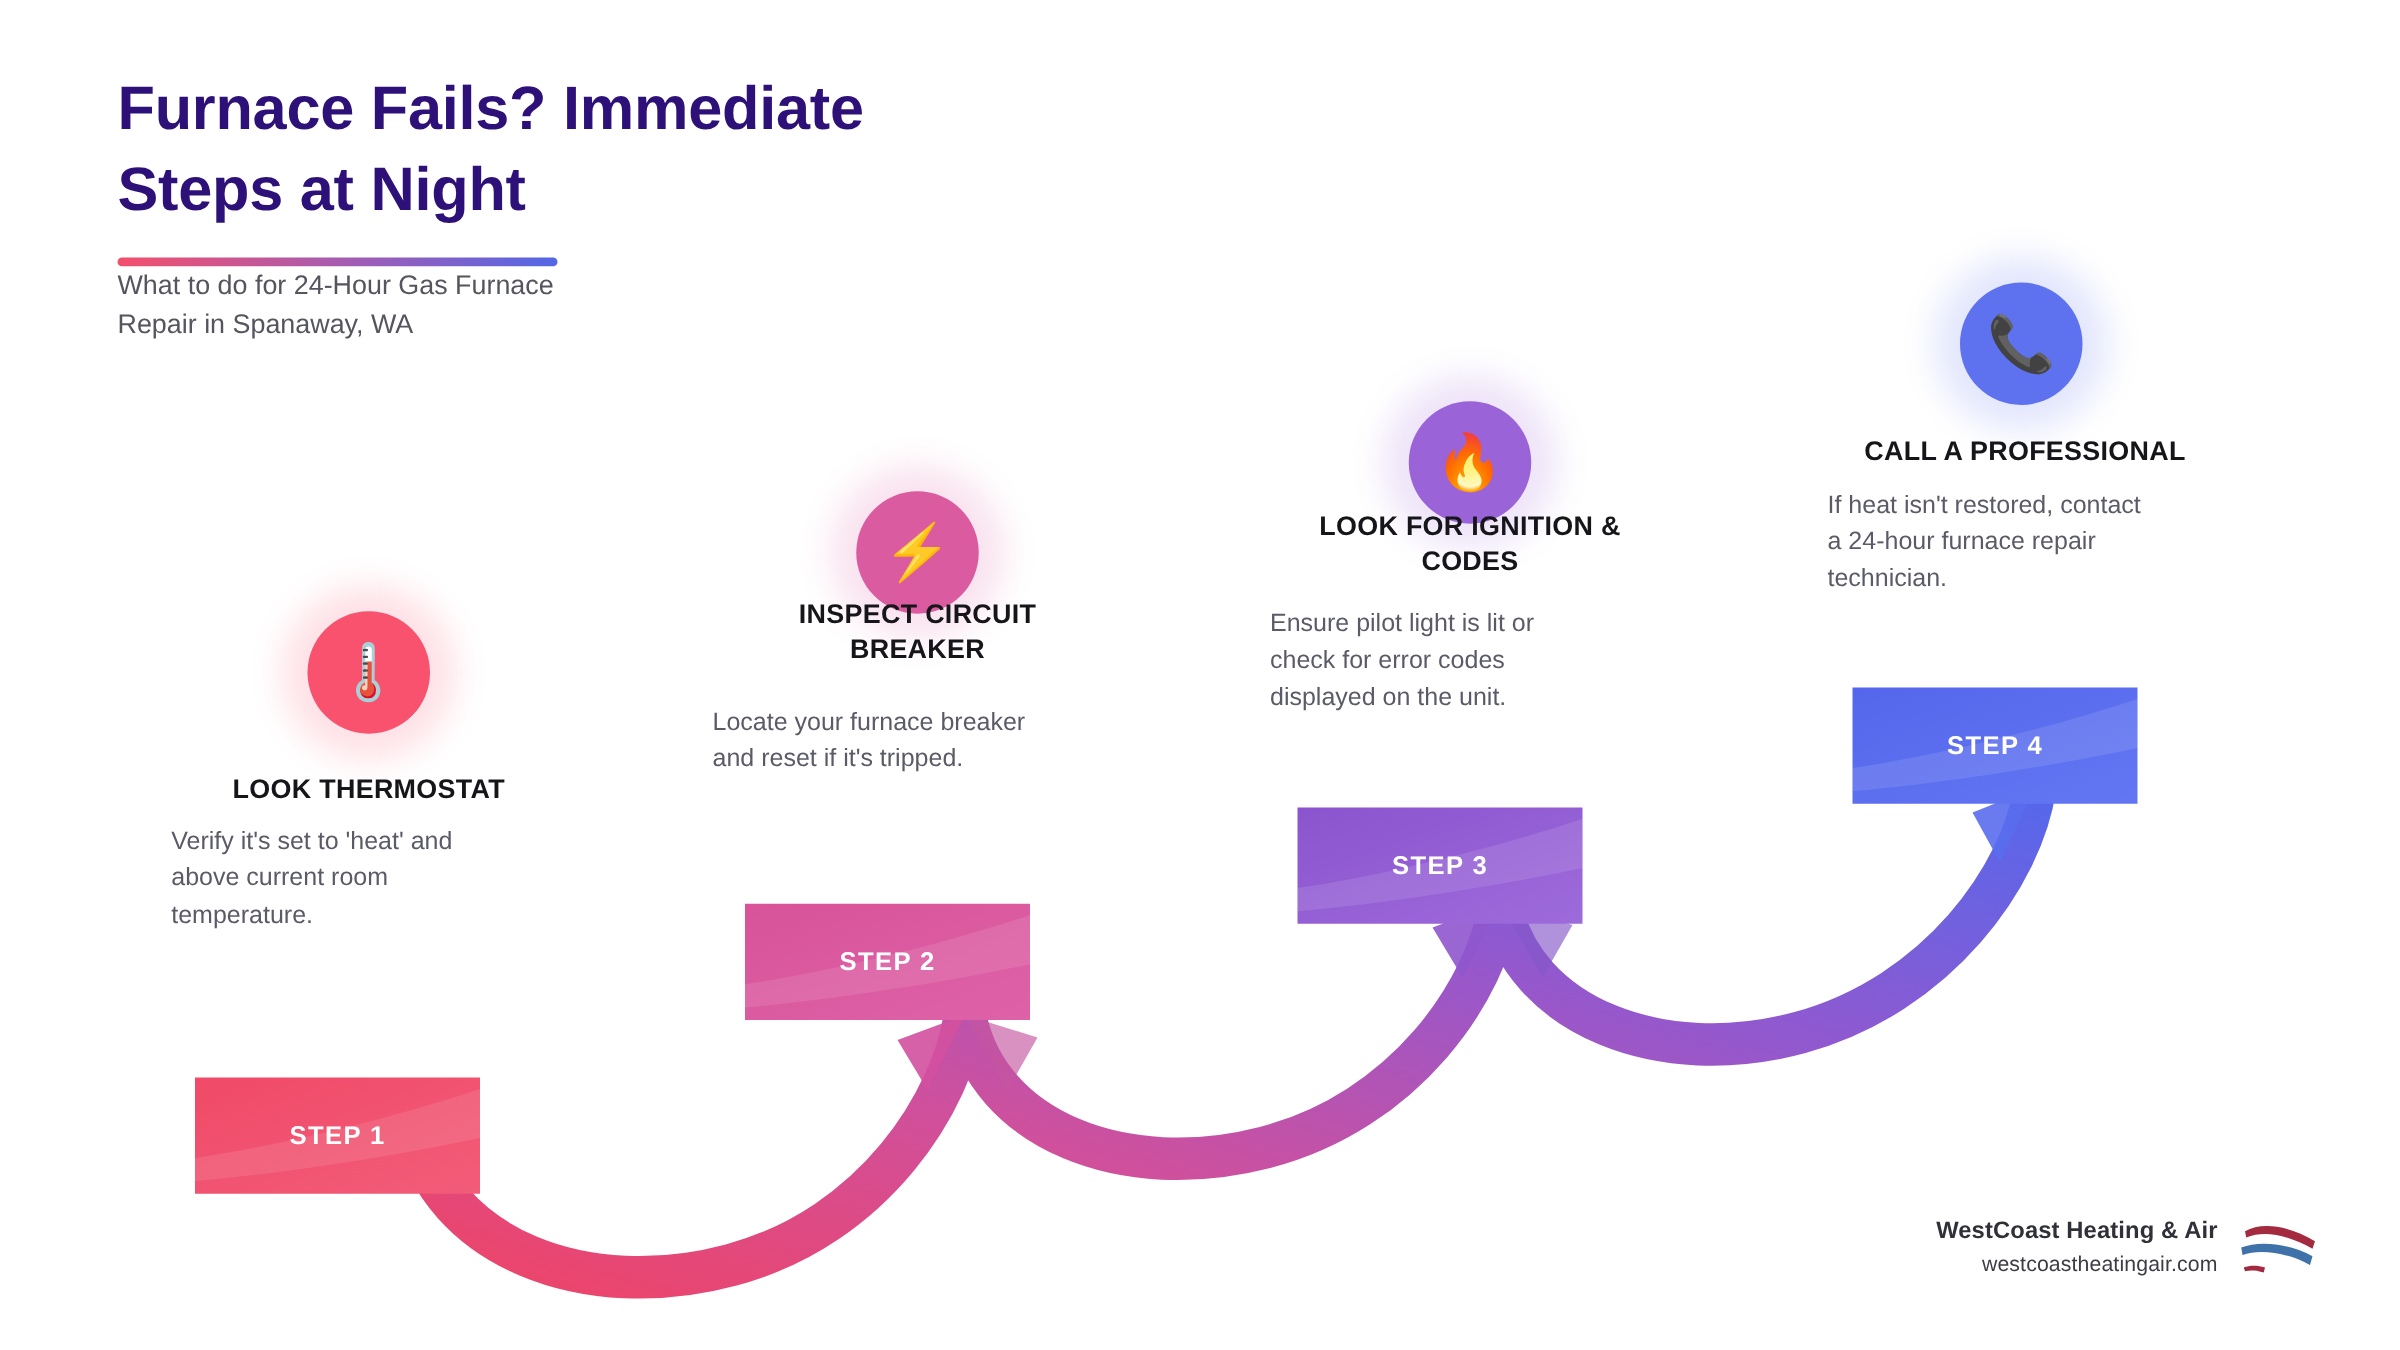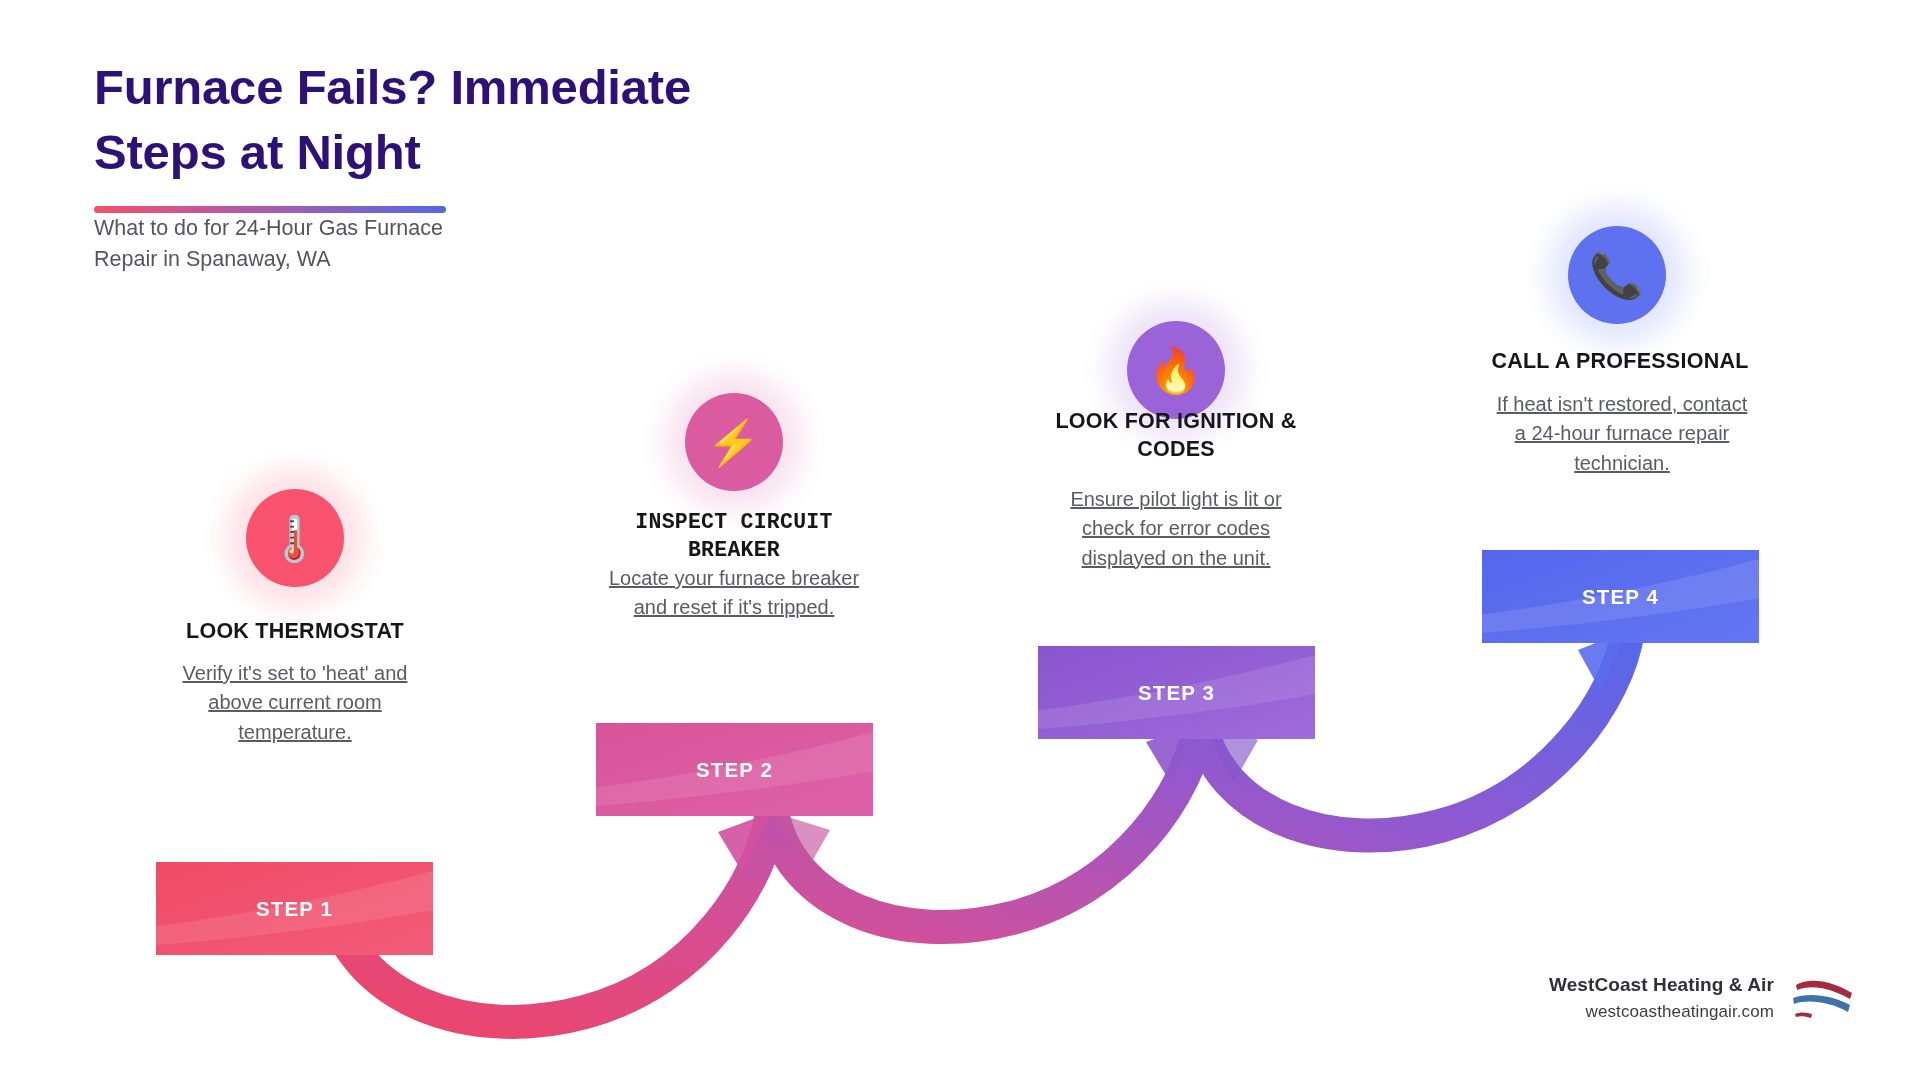--- a/index.html
+++ b/index.html
@@ -42,26 +42,26 @@
     filter:blur(13px); opacity:.17;
   }
   .icon-emoji { transform:translateY(1px); }
 
   .step-heading {
     position:absolute; text-align:center;
     font-size:21.5px; font-weight:bold; color:#16161A;
     line-height:1.28; letter-spacing:.25px; white-space:pre-line;
   }
   .step-desc {
-    position:absolute; text-align:center;
-    font-size:20px; color:#5B5B68; line-height:1.47; white-space:pre-line;text-decoration:underline;
+    position:absolute; text-align:left;
+    font-size:20px; color:#5B5B68; line-height:1.47; white-space:pre-line;
   }
 
   .step-box {
-    position:absolute; width:277px; height:93px;
+    position:absolute; width:228px; height:93px;
     display:flex; align-items:center; justify-content:center;
     overflow:hidden;
   }
   .step-box .sheen {
     position:absolute; left:-5%; top:0; width:112%; height:100%;
     pointer-events:none;
   }
   .step-box .label {
     position:relative; z-index:3; color:#fff; font-size:20.5px;
     font-weight:bold; letter-spacing:1.1px;
@@ -151,21 +151,21 @@
       </svg>
       <span class="label">STEP 1</span>
     </div>
   </div>
 
   <div class="step">
     <div class="icon-glow" style="left:664px; top:372px; background:#DB5BA0;"></div>
     <div class="icon-circle" style="left:685px; top:393px; background:#DB5BA0;">
       <span class="icon-emoji">⚡</span>
     </div>
-    <div class="step-heading" style="left:562px; top:509px; width:344px;font-family:Liberation Mono, monospace;">INSPECT CIRCUIT
+    <div class="step-heading" style="left:562px; top:478px; width:344px;">INSPECT CIRCUIT
 BREAKER</div>
     <div class="step-desc" style="left:570px; top:564px; width:328px;">Locate your furnace breaker
 and reset if it's tripped.</div>
 
     <div class="step-box" style="left:596px; top:723px; background:linear-gradient(160deg,#D85399 0%,#DE62A8 100%);">
       <svg class="sheen" viewBox="0 0 277 93" preserveAspectRatio="none">
         <path d="M0,66 C80,56 200,30 300,-4 L300,0 L300,40 C200,62 80,78 0,84 Z" fill="#ffffff" opacity=".10"></path>
       </svg>
       <span class="label">STEP 2</span>
     </div>

